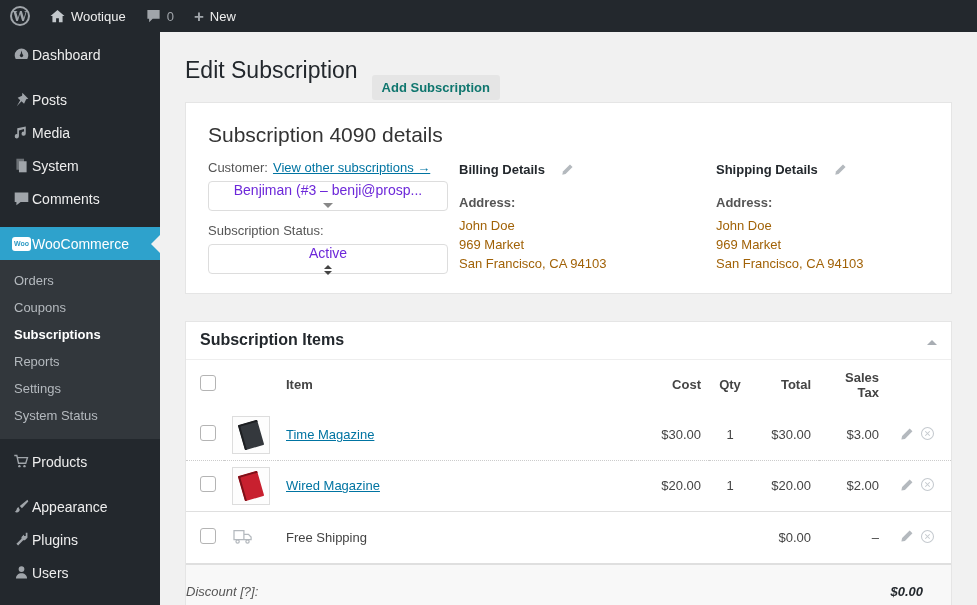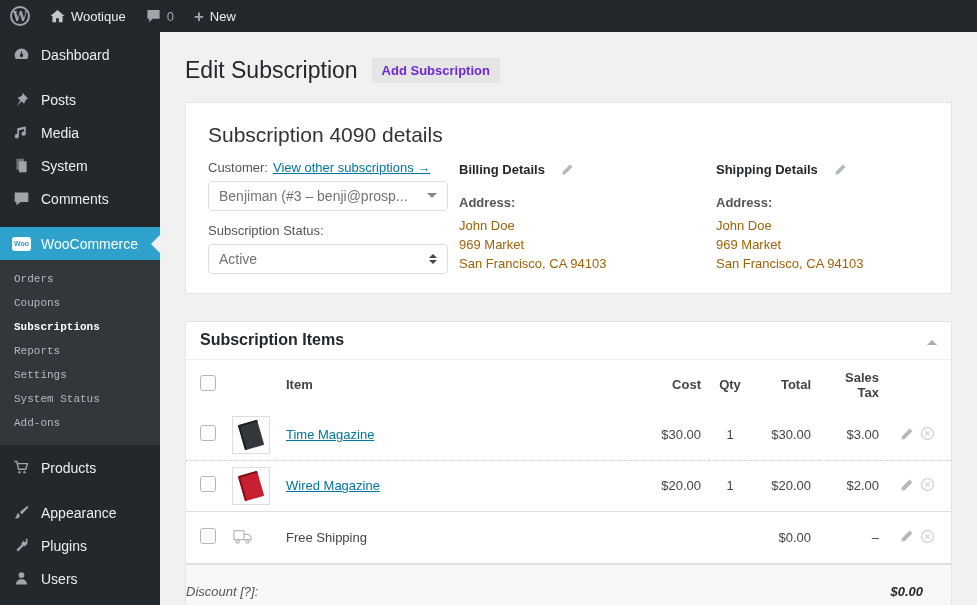--- a/index.html
+++ b/index.html
@@ -13,55 +13,55 @@
   .wp-logo-circle { width:20px; height:20px; border:2px solid #a0a5aa; border-radius:50%;
     color:#a0a5aa; font-family:"DejaVu Serif",serif; font-size:13px; font-weight:bold;
     display:flex; align-items:center; justify-content:center; }
   .ab-sitename { font-size:13px; color:#eee; }
   .ab-count { color:#a0a5aa; }
   .ab-new { color:#eee; }
   .plus-glyph { color:#a0a5aa; font-size:17px; font-weight:bold; line-height:1; }
 
   
   .sidebar { position:absolute; top:32px; left:0; width:160px; height:573px; background:#23282d; }
-  .menu-item { position:relative; display:flex; align-items:center; gap:10px; padding:7px 12px;
+  .menu-item { position:relative; display:flex; align-items:center; gap:1px; padding:7px 12px;
     color:#eee; font-size:14px; cursor:pointer; }
   .menu-item .micon { width:19px; height:19px; display:flex; align-items:center; justify-content:center; flex:0 0 19px; }
   .sep { height:12px; }
   .sep-sm { height:6px; }
   .menu-item.active { background:#2ea2cc; color:#fff; }
   .menu-item.active::after { content:""; position:absolute; right:0; top:50%; margin-top:-9px;
     border:9px solid transparent; border-right-color:#f1f1f1; }
   .submenu { background:#32373c; padding:7px 0 10px; }
-  .submenu-item { padding:6px 14px; color:#b4b9be; font-size:11px; cursor:pointer;font-family:Liberation Mono, monospace; }
+  .submenu-item { padding:6px 14px; color:#b4b9be; font-size:13px; cursor:pointer; }
   .submenu-item.current { color:#fff; font-weight:bold; }
 
   
   .content { position:absolute; top:32px; left:160px; width:817px; height:492px;
     background:#f1f1f1; padding:0 25px; }
   .page-head { display:flex; align-items:center; gap:14px; padding:24px 0 16px; }
   .page-head h1 { font-size:23px; font-weight:400; color:#23282d; line-height:1.3; }
-  .add-btn { background:#e5e5e5; color:#6d28d9; font-size:13px; font-weight:600;
-    padding:5px 10px; border-radius:3px; border:none; cursor:pointer; position:relative; top:0;
+  .add-btn { background:#e5e5e5; color:#0f766e; font-size:13px; font-weight:600;
+    padding:5px 10px; border-radius:3px; border:none; cursor:pointer; position:relative; top:17px;
     font-family:"Liberation Sans",sans-serif; }
 
   .panel { background:#fff; border:1px solid #e5e5e5; }
 
   
   .details-panel { padding:20px 22px; height:192px; }
   .details-panel h2 { font-size:21px; font-weight:400; color:#333; margin-bottom:13px; }
   .cols { display:flex; }
   .col-form { width:240px; flex:0 0 240px; }
   .col-addr { width:257px; flex:0 0 257px; padding-left:11px; }
   .col-addr.last { flex:1 1 auto; }
   .field-label { color:#555; font-size:13px; margin-bottom:6px; display:flex; align-items:center; gap:5px; }
   .link { color:#0074a2; text-decoration:underline; cursor:pointer; }
   .fake-select { height:30px; border:1px solid #ddd; border-radius:4px; background:#fff;
-    display:flex; align-items:center; padding:0 10px; font-size:14px; color:#737373;
-    justify-content:space-between; cursor:pointer; margin-bottom:12px; }
+    display:flex; align-items:center; padding:0 10px; font-size:14px; color:#6d28d9;
+    justify-content:space-between; cursor:pointer; margin-bottom:12px;flex-direction:column; }
   .caret-down { width:0; height:0; border:5px solid transparent; border-top-color:#888; margin-top:5px; }
   .updown { display:flex; flex-direction:column; gap:2px; }
   .tri-up { width:0; height:0; border:4px solid transparent; border-bottom-color:#444; }
   .tri-dn { width:0; height:0; border:4px solid transparent; border-top-color:#444; }
   .addr-head { font-size:13px; font-weight:bold; color:#23282d; display:flex; align-items:center; gap:16px; margin-bottom:18px; margin-top:2px; }
   .addr-label { font-weight:bold; color:#555; margin-bottom:6px; }
   .addr-line { color:#a16207; line-height:19px; }
   .pencil-icon { cursor:pointer; display:inline-flex; }
 
   
@@ -181,21 +181,20 @@
     </span>
     <span>WooCommerce</span>
   </div>
   <div class="submenu">
     <div class="submenu-item">Orders</div>
     <div class="submenu-item">Coupons</div>
     <div class="submenu-item current">Subscriptions</div>
     <div class="submenu-item">Reports</div>
     <div class="submenu-item">Settings</div>
     <div class="submenu-item">System Status</div>
-    <div class="submenu-item">Add-ons</div>
   </div>
   <div class="sep-sm"></div>
   <div class="menu-item">
     <span class="micon">
       <svg width="17" height="17" viewBox="0 0 20 20">
           <path fill="none" stroke="#a0a5aa" stroke-width="1.6" d="M1.5 3h3l2 9h8.5l2-6.5H5"></path>
           <circle cx="7.5" cy="15.5" r="1.4" fill="#a0a5aa"></circle>
           <circle cx="13.5" cy="15.5" r="1.4" fill="#a0a5aa"></circle>
         </svg>
     </span>

